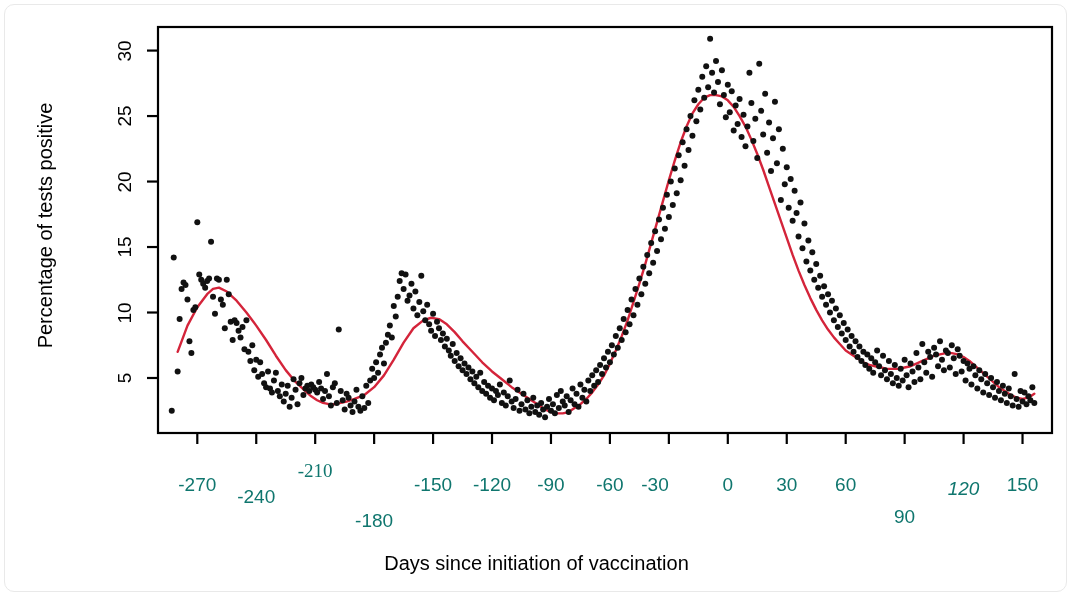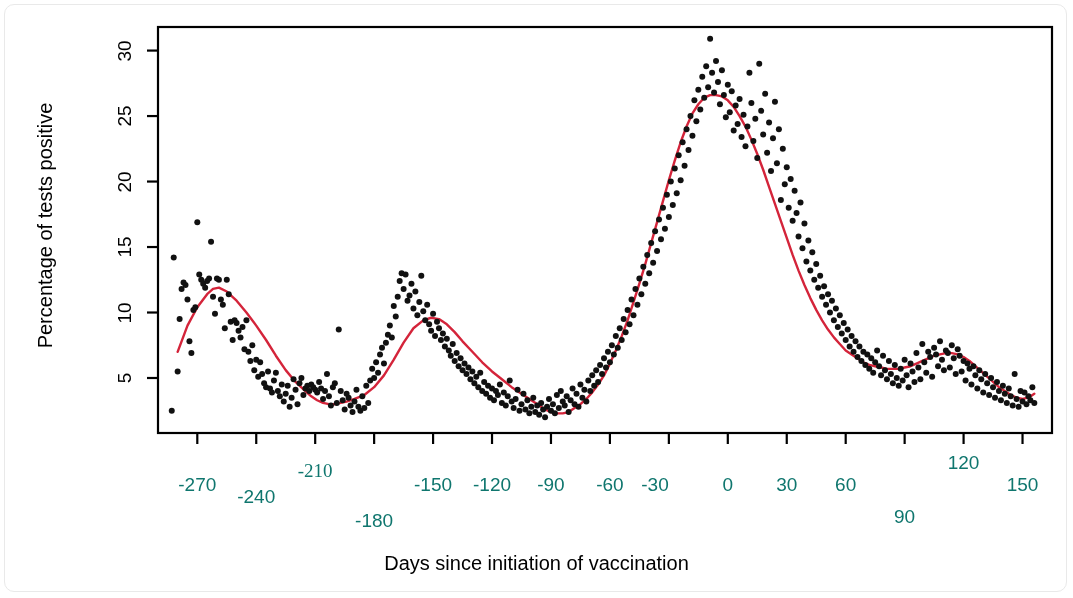--- a/index.html
+++ b/index.html
@@ -551,17 +551,17 @@
       <div class="xtick-label" style="left: 339.132px; top: 474px; margin-top: 36px;">-180</div>
       <div class="xtick-label" style="left: 398.077px; top: 474px;">-150</div>
       <div class="xtick-label" style="left: 457.022px; top: 474px;">-120</div>
       <div class="xtick-label" style="left: 515.967px; top: 474px;">-90</div>
       <div class="xtick-label" style="left: 574.912px; top: 474px;">-60</div>
       <div class="xtick-label" style="left: 620px; top: 474px;">-30</div>
       <div class="xtick-label" style="left: 692.802px; top: 474px;">0</div>
       <div class="xtick-label" style="left: 751.747px; top: 474px;">30</div>
       <div class="xtick-label" style="left: 810.692px; top: 474px;">60</div>
       <div class="xtick-label" style="left: 869.637px; top: 474px; margin-top: 32px;">90</div>
-      <div class="xtick-label" style="left: 928.582px; top: 452px;">120</div>
+      <div class="xtick-label" style="left: 928.582px; top: 478px; font-style: italic;">120</div>
       <div class="xtick-label" style="left: 987.527px; top: 474px;">150</div>
     </div>
 
 </div>
 
 </body></html>

